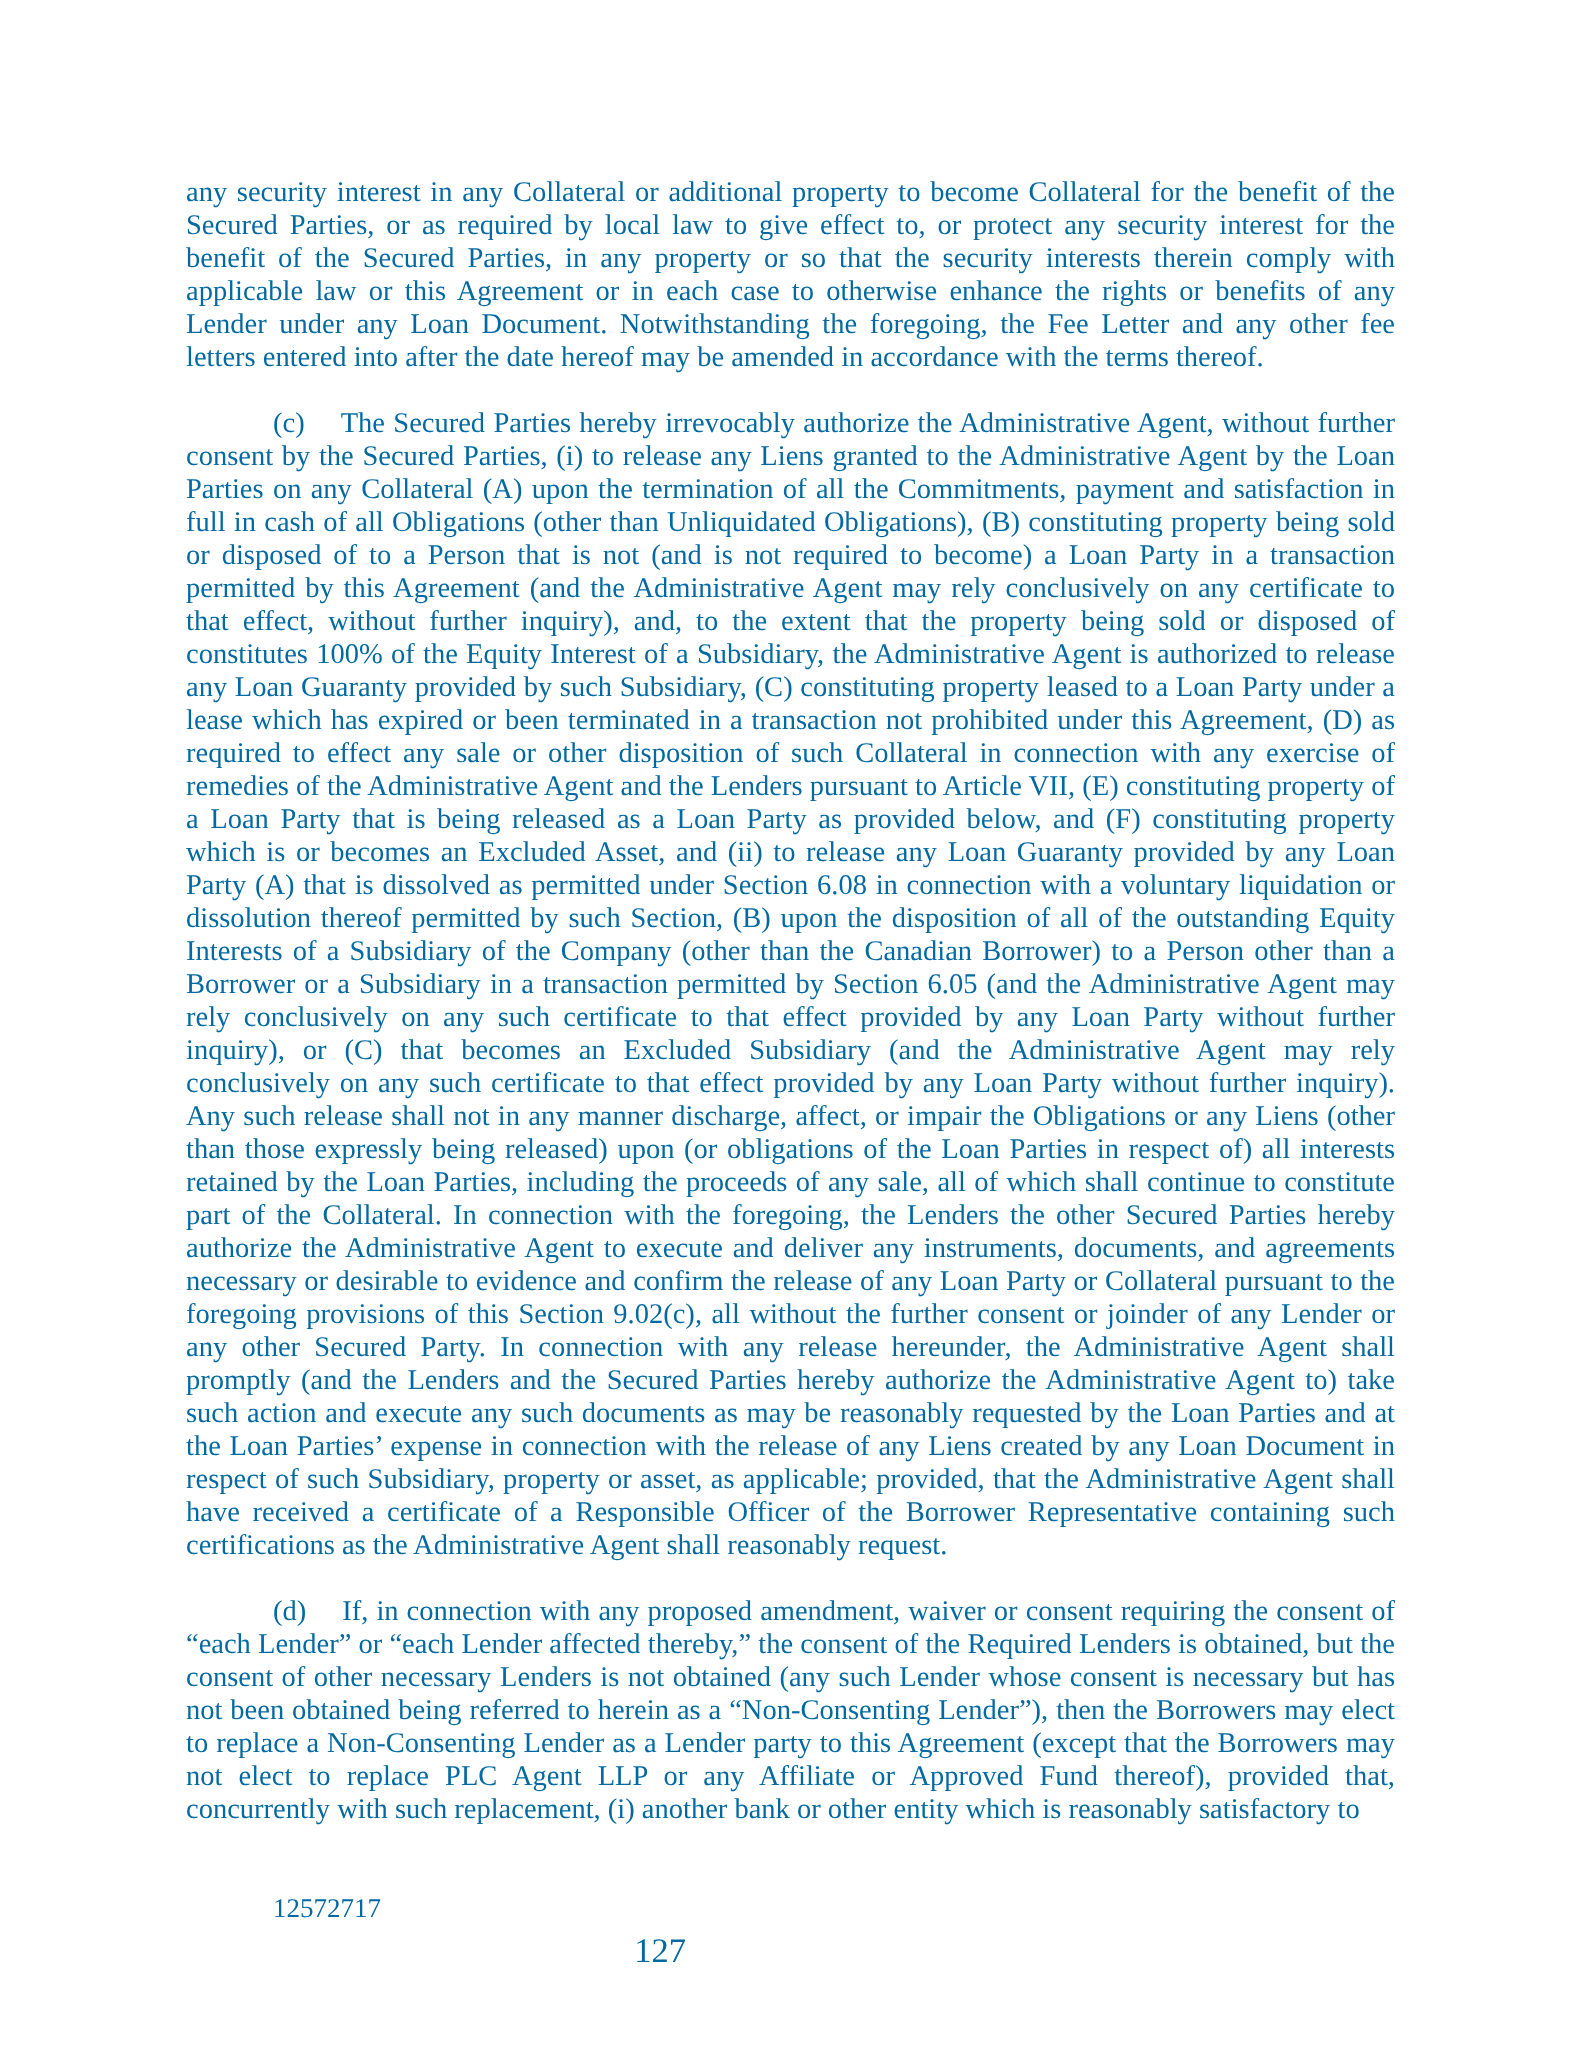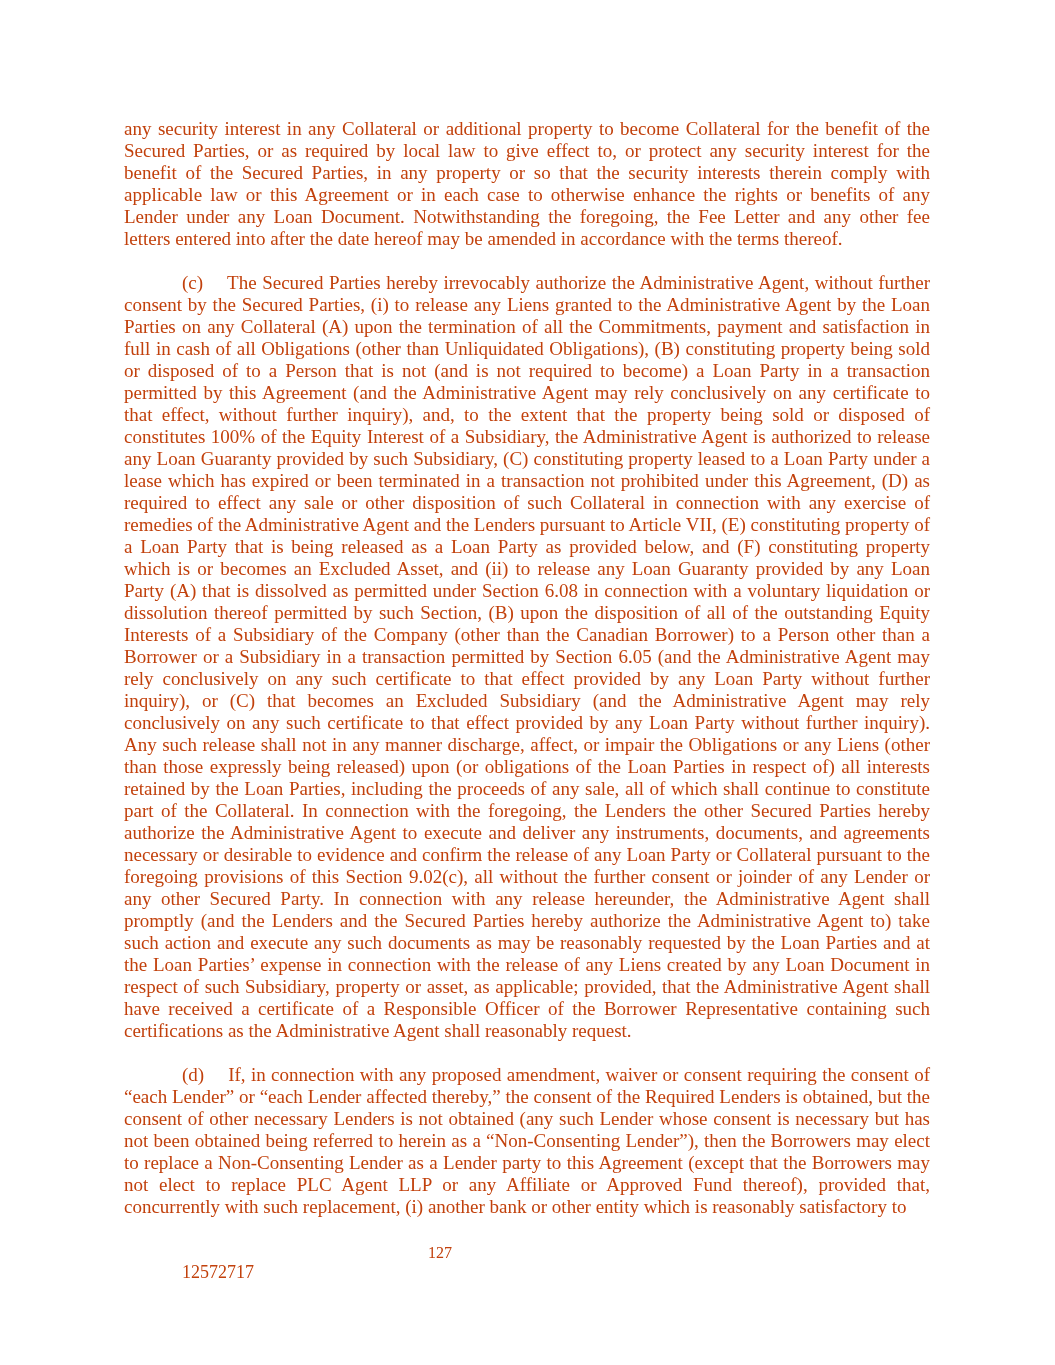--- a/index.html
+++ b/index.html
@@ -6,21 +6,21 @@
     margin: 0;
     padding: 0;
     background: #e8e8e8;
   }
   .page {
     position: relative;
     width: 1055px;
     height: 1365px;
     margin: 0 auto;
     background: #ffffff;
-    color: #c2410c;
+    color: #0369a1;
     font-family: "Liberation Serif", "DejaVu Serif", serif;
     overflow: hidden;
   }
   .body-text {
     position: absolute;
     left: 124px;
     top: 118px;
     width: 806px;
     font-size: 19px;
     line-height: 22px;
@@ -33,25 +33,25 @@
     text-indent: 58px;
   }
   .tab {
     display: inline-block;
     width: 24px;
   }
   .u {
   }
   .page-number {
     position: absolute;
-    top: 1242px;
+    top: 1290px;
     left: 0;
     width: 880px;
     text-align: center;
-    font-size: 16px;
+    font-size: 23px;
     line-height: 22px;
   }
   .doc-id {
     position: absolute;
     top: 1262px;
     left: 182px;
     font-size: 18px;
     line-height: 20px;
     text-align: center;
   }

